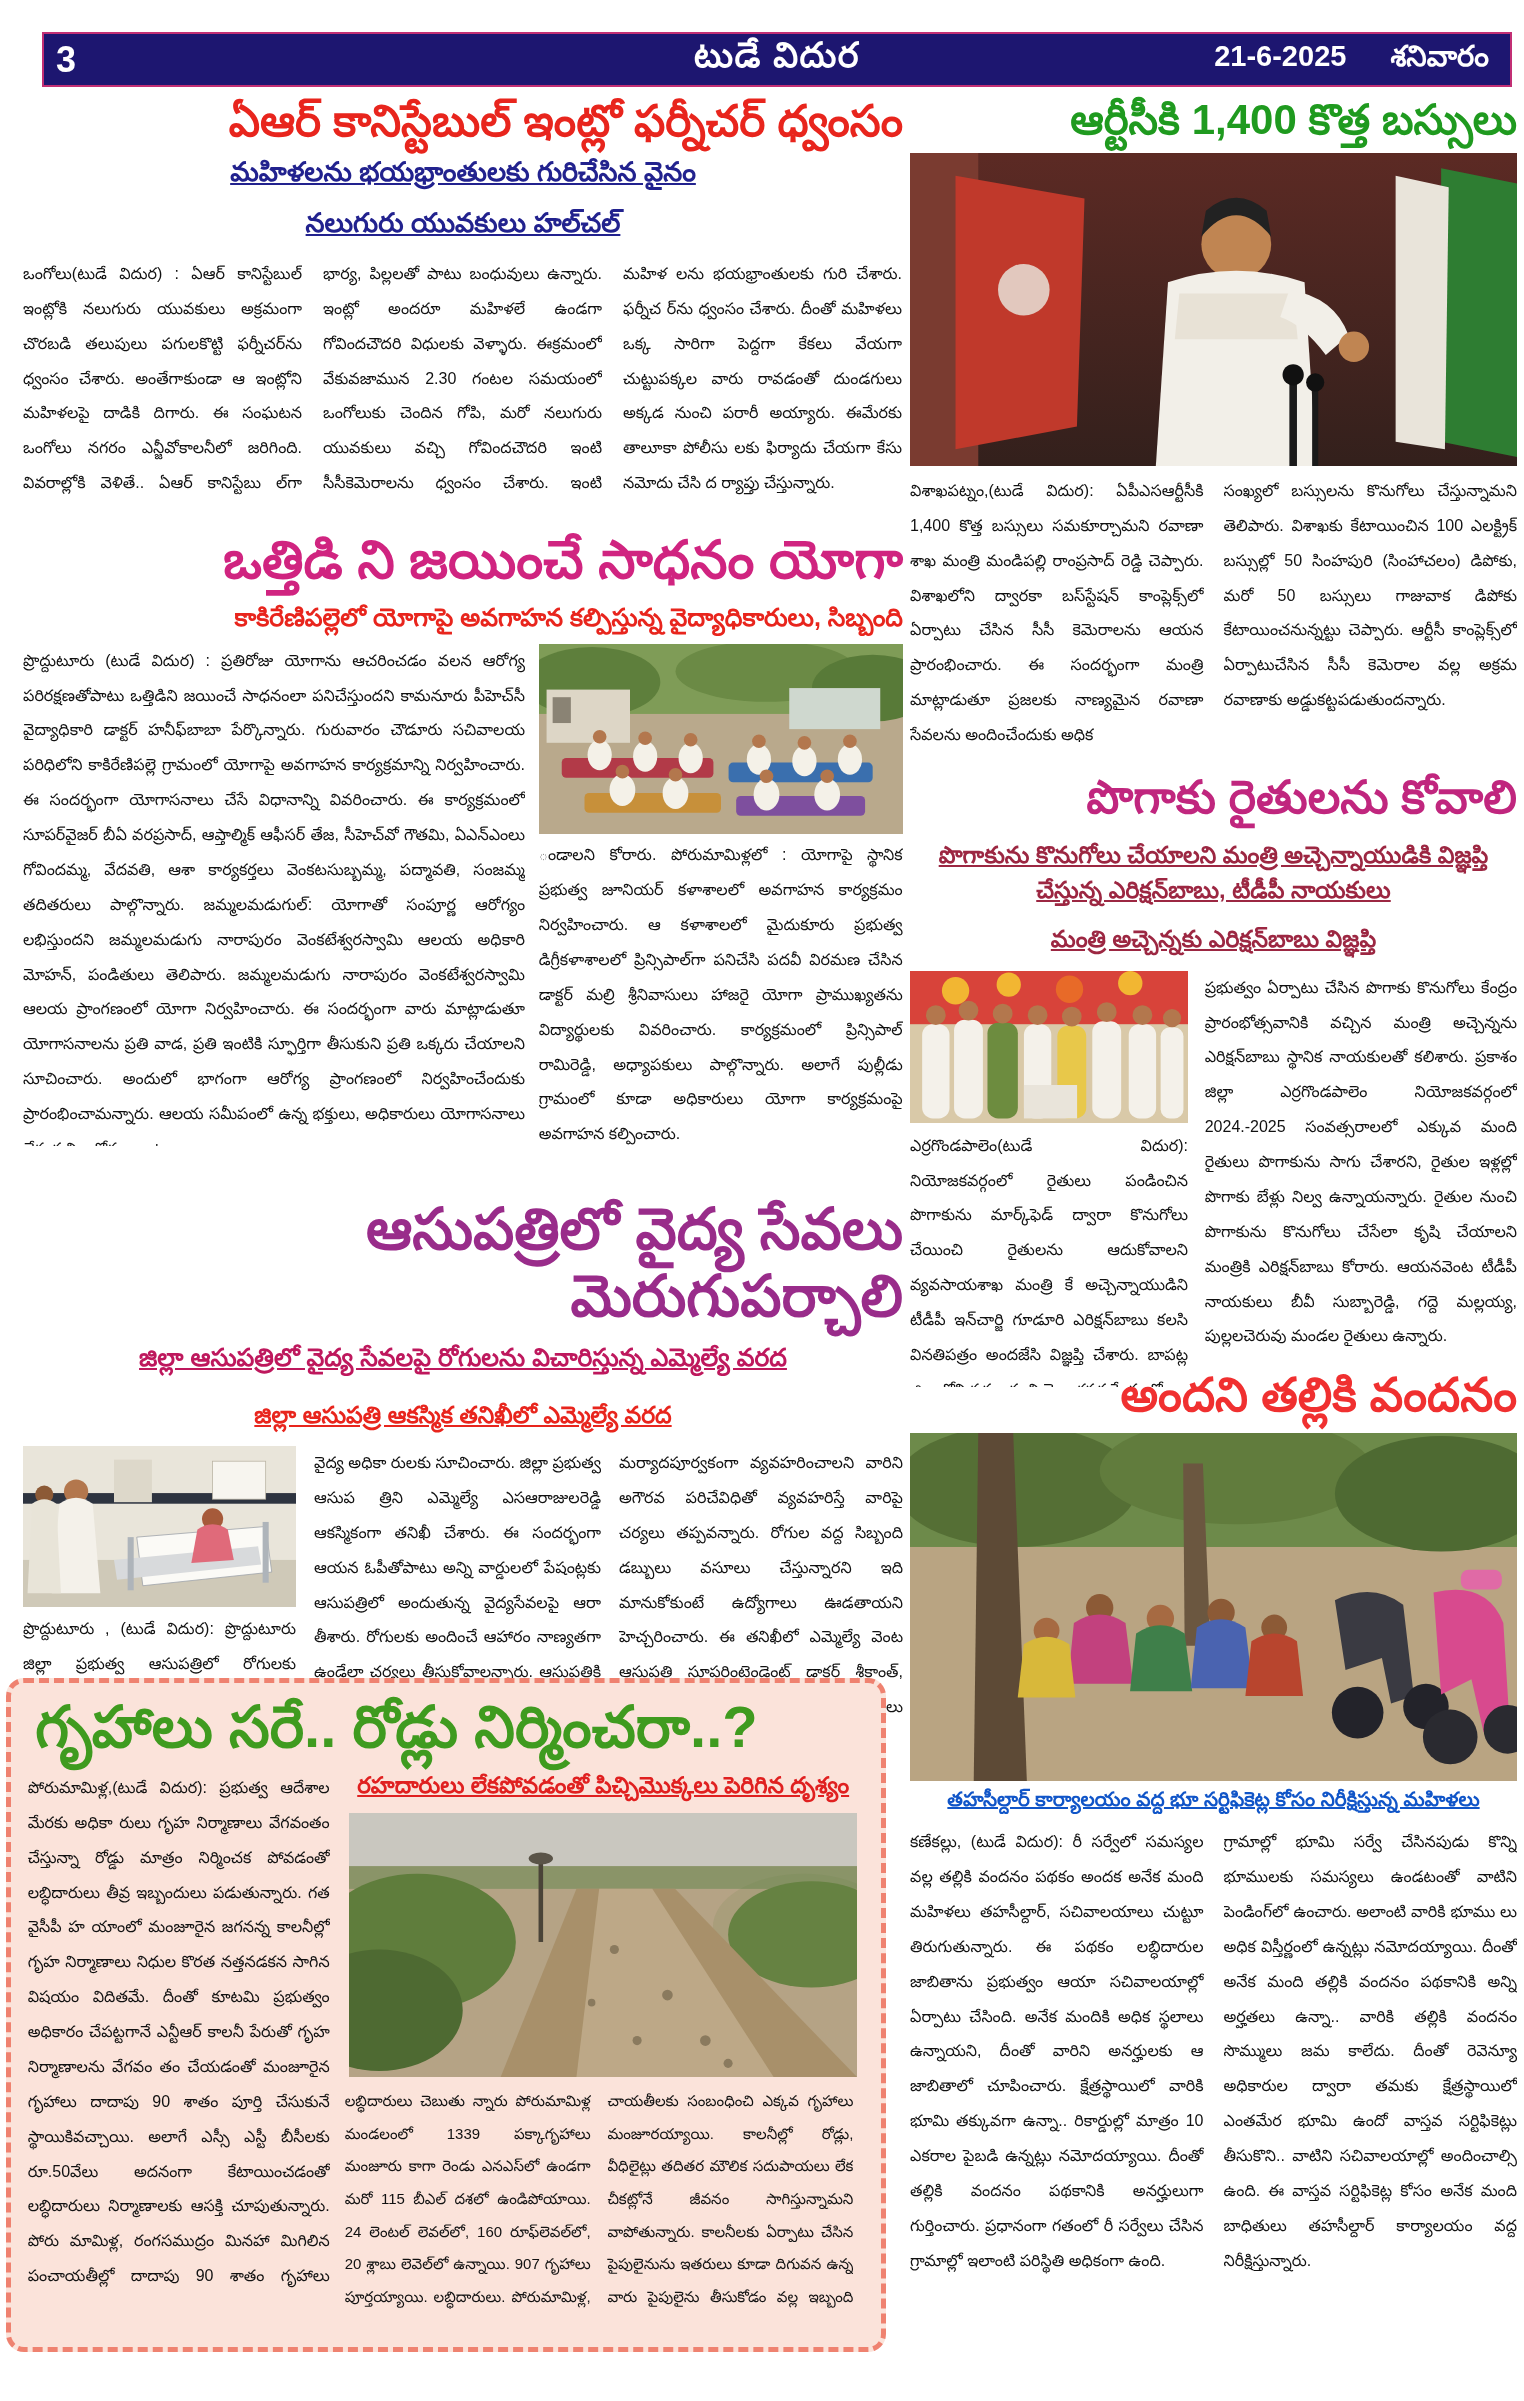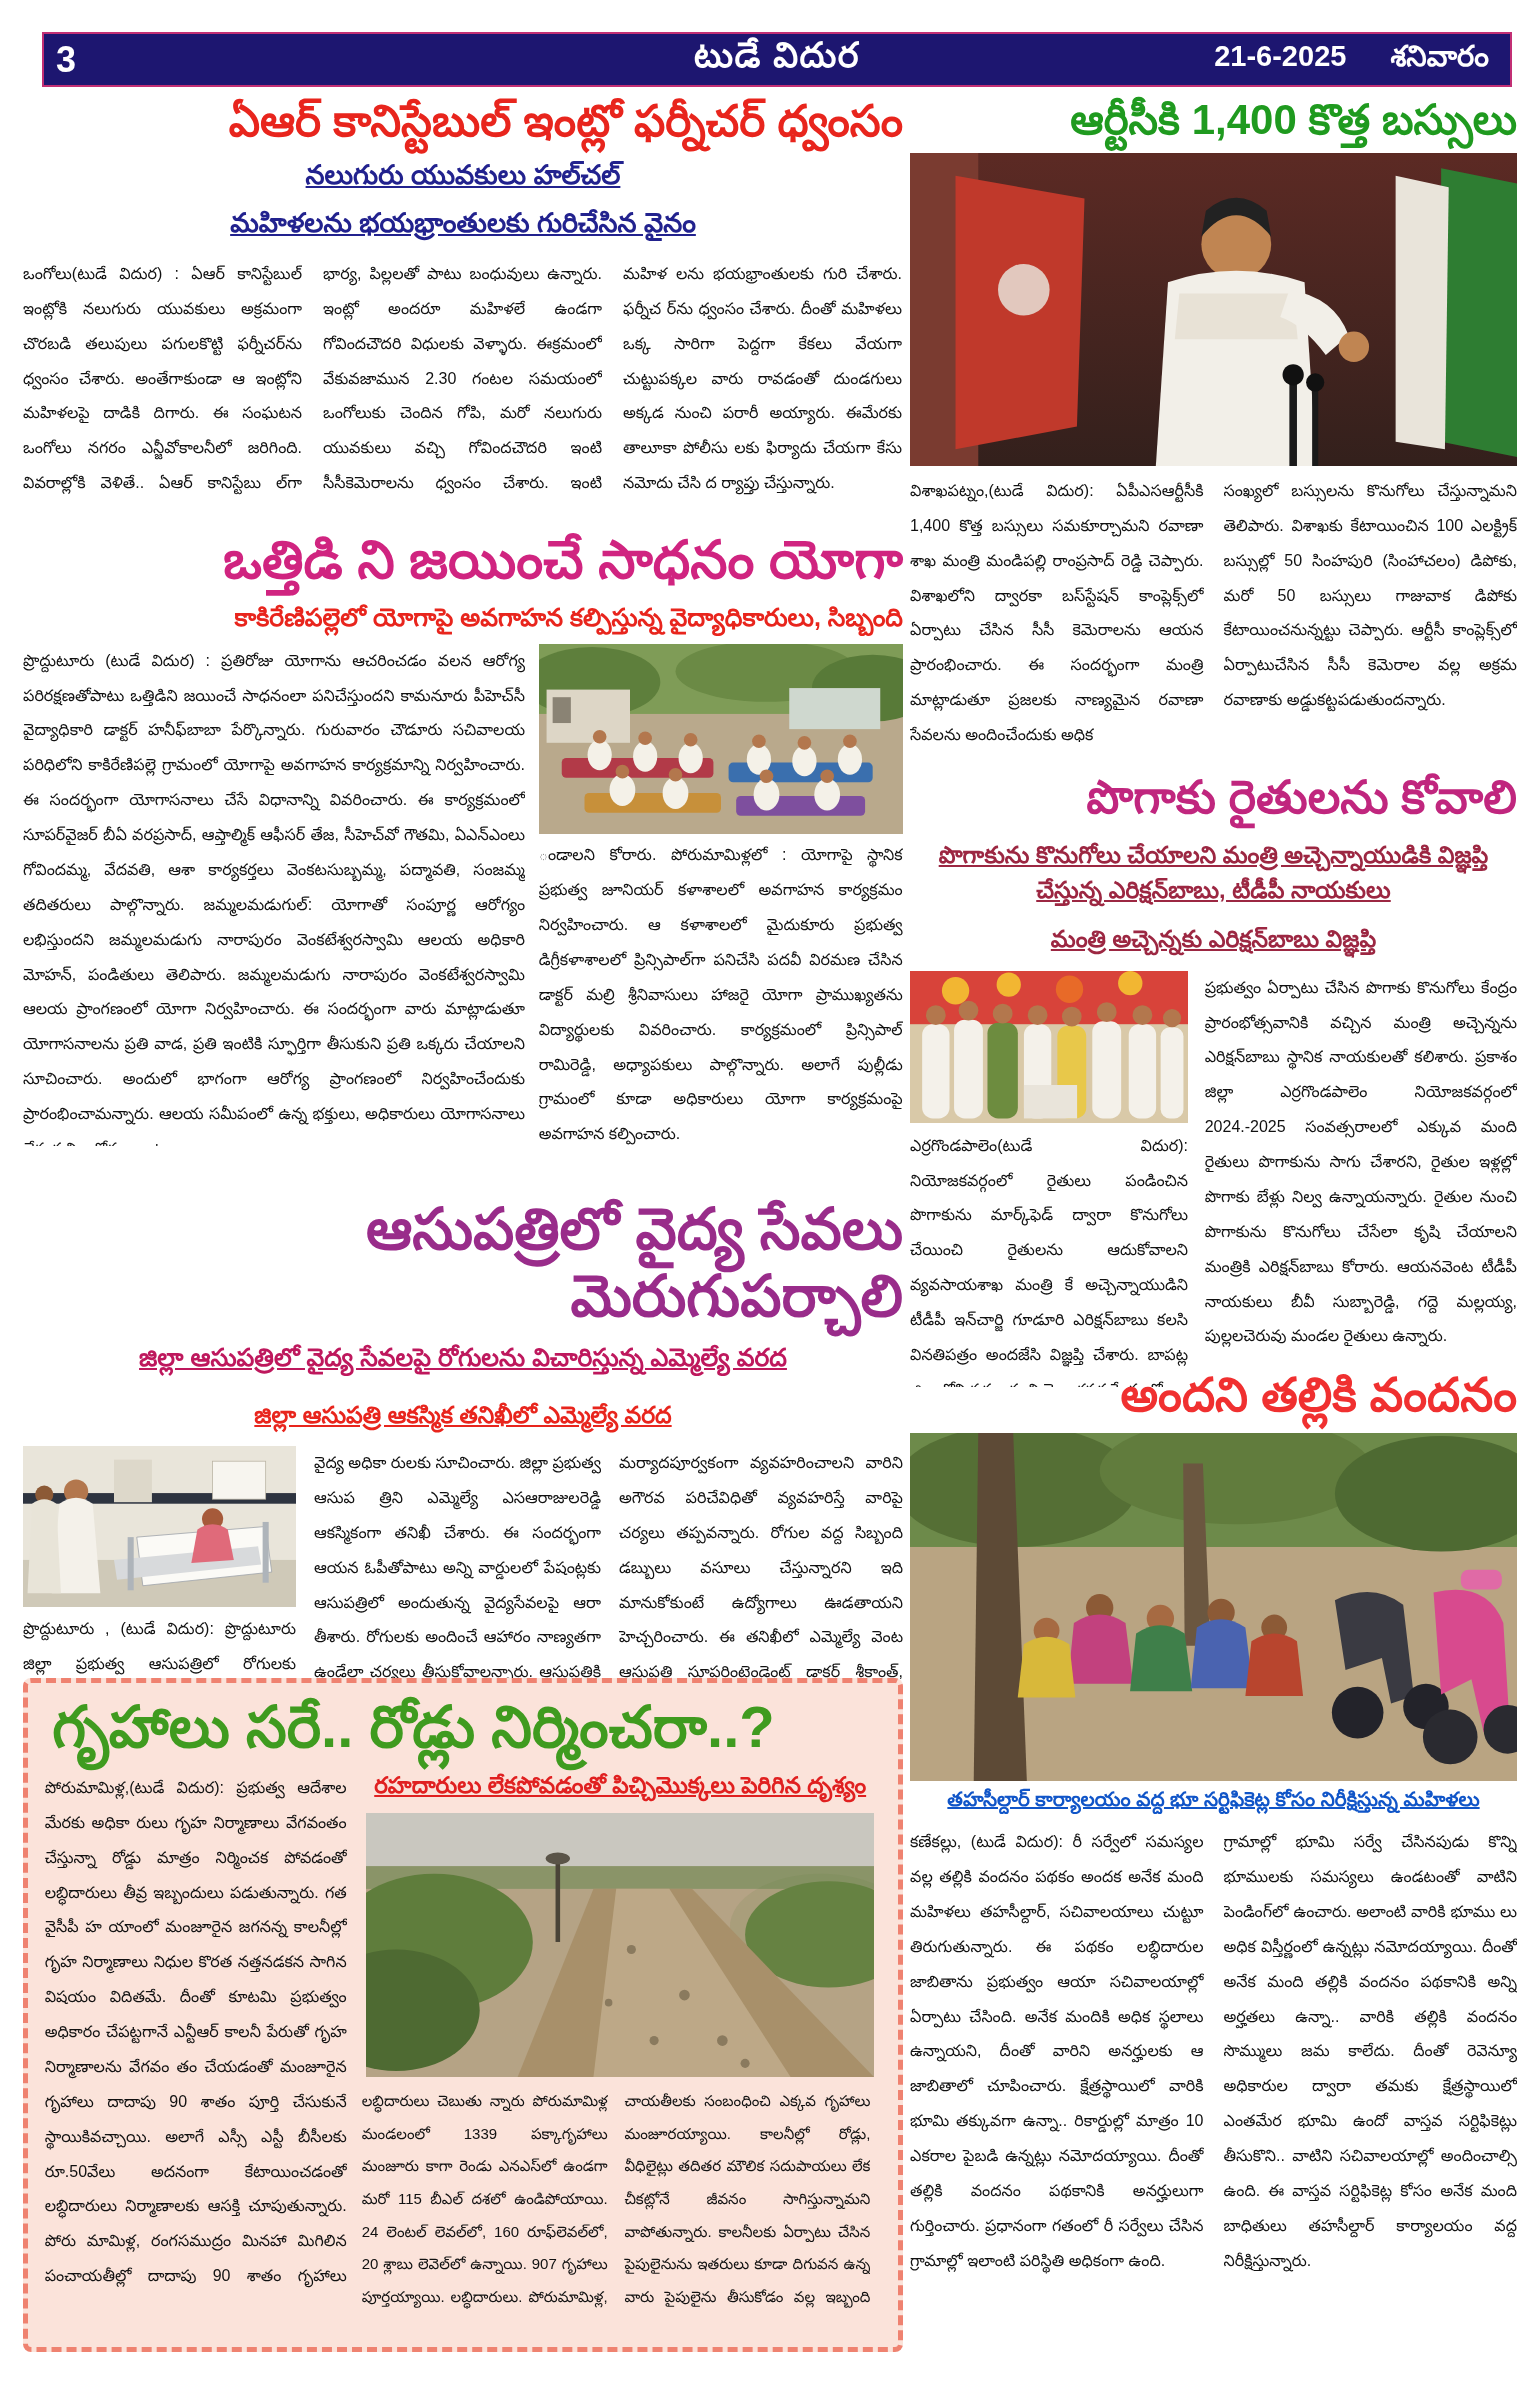--- a/index.html
+++ b/index.html
@@ -71,22 +71,22 @@
   
   .art-vandanam{position:absolute;left:910px;top:1368px;width:607px;}
   .art-vandanam .hl{font-size:47px;color:#f03030;font-weight:bold;}
   .art-vandanam .photo{width:607px;height:348px;margin-top:10.6px;}
   .art-vandanam .caption{font-size:20px;color:#1055c8;font-weight:bold;text-align:center;
       text-decoration:underline;margin-top:7.6px;}
   .art-vandanam .cols{gap:20px;margin-top:9px;}
   .art-vandanam .bodytext{width:294px;height:501px;}
   
   .art-roads{
-    position:absolute;left:23px;top:1678px;width:880px;height:674px;box-sizing:border-box;
-    background:#fbe3da;border:5.3px dashed #ef8270;border-radius:8px;padding:10.6px 16.7px;
+    position:absolute;left:6px;top:1678px;width:880px;height:674px;box-sizing:border-box;
+    background:#fbe3da;border:5.3px dashed #ef8270;border-radius:18px;padding:10.6px 16.7px;
   }
   .art-roads .hl{font-size:58px;color:#3f9b1f;text-align:left;padding-left:7.6px;}
   .art-roads .row{display:flex;gap:15px;margin-top:10.6px;}
   .art-roads .lcol{width:302px;height:531px;font-size:16px;}
   .art-roads .rarea{width:517px;}
   .art-roads .sh{font-size:23px;color:#e02020;margin-top:1.5px;}
   .art-roads .photo{width:508px;height:264px;margin:9px auto 0 auto;}
   .art-roads .cols{gap:16.7px;margin-top:7.6px;}
   .art-roads .bodytext.half{width:246px;height:228px;font-size:15px;}
 </style>
@@ -99,22 +99,22 @@
     <span class="pnum">3</span>
     <span class="mast">టుడే విదుర</span>
     <span class="dateday">
       <span>21-6-2025</span>
       <span>శనివారం</span>
     </span>
   </header>
 
   <section class="art-furniture">
     <h1 class="headline hl">ఏఆర్ కానిస్టేబుల్ ఇంట్లో ఫర్నీచర్ ధ్వంసం</h1>
+    <h2 class="subhead sh2">మహిళలను భయభ్రాంతులకు గురిచేసిన వైనం</h2>
     <h2 class="subhead sh">నలుగురు యువకులు హల్‌చల్</h2>
-    <h2 class="subhead sh2">మహిళలను భయభ్రాంతులకు గురిచేసిన వైనం</h2>
     <div class="cols">
       <p class="bodytext">ఒంగోలు(టుడే విదుర) : ఏఆర్ కానిస్టేబుల్ ఇంట్లోకి నలుగురు యువకులు అక్రమంగా చొరబడి తలుపులు పగులకొట్టి ఫర్నీచర్‌ను ధ్వంసం చేశారు. అంతేగాకుండా ఆ ఇంట్లోని మహిళలపై దాడికి దిగారు. ఈ సంఘటన ఒంగోలు నగరం ఎన్జీవోకాలనీలో జరిగింది. వివరాల్లోకి వెళితే.. ఏఆర్ కానిస్టేబు ల్‌గా పనిచేస్తున్న గోవింద చౌదరి ఇంట్లో ఆయన</p>
       <p class="bodytext">భార్య, పిల్లలతో పాటు బంధువులు ఉన్నారు. ఇంట్లో అందరూ మహిళలే ఉండగా గోవిందచౌదరి విధులకు వెళ్ళారు. ఈక్రమంలో వేకువజామున 2.30 గంటల సమయంలో ఒంగోలుకు చెందిన గోపి, మరో నలుగురు యువకులు వచ్చి గోవిందచౌదరి ఇంటి సీసీకెమెరాలను ధ్వంసం చేశారు. ఇంటి తలుపును పగులగొట్టి లోపలికి వెళ్లి</p>
       <p class="bodytext">మహిళ లను భయభ్రాంతులకు గురి చేశారు. ఫర్నీచ ర్‌ను ధ్వంసం చేశారు. దీంతో మహిళలు ఒక్క సారిగా పెద్దగా కేకలు వేయగా చుట్టుపక్కల వారు రావడంతో దుండగులు అక్కడ నుంచి పరారీ అయ్యారు. ఈమేరకు తాలూకా పోలీసు లకు ఫిర్యాదు చేయగా కేసు నమోదు చేసి ద ర్యాప్తు చేస్తున్నారు.</p>
     </div>
   </section>
 
   <section class="art-rtc">
     <h1 class="headline hl">ఆర్టీసీకి 1,400 కొత్త బస్సులు</h1>
     <div class="photo">

